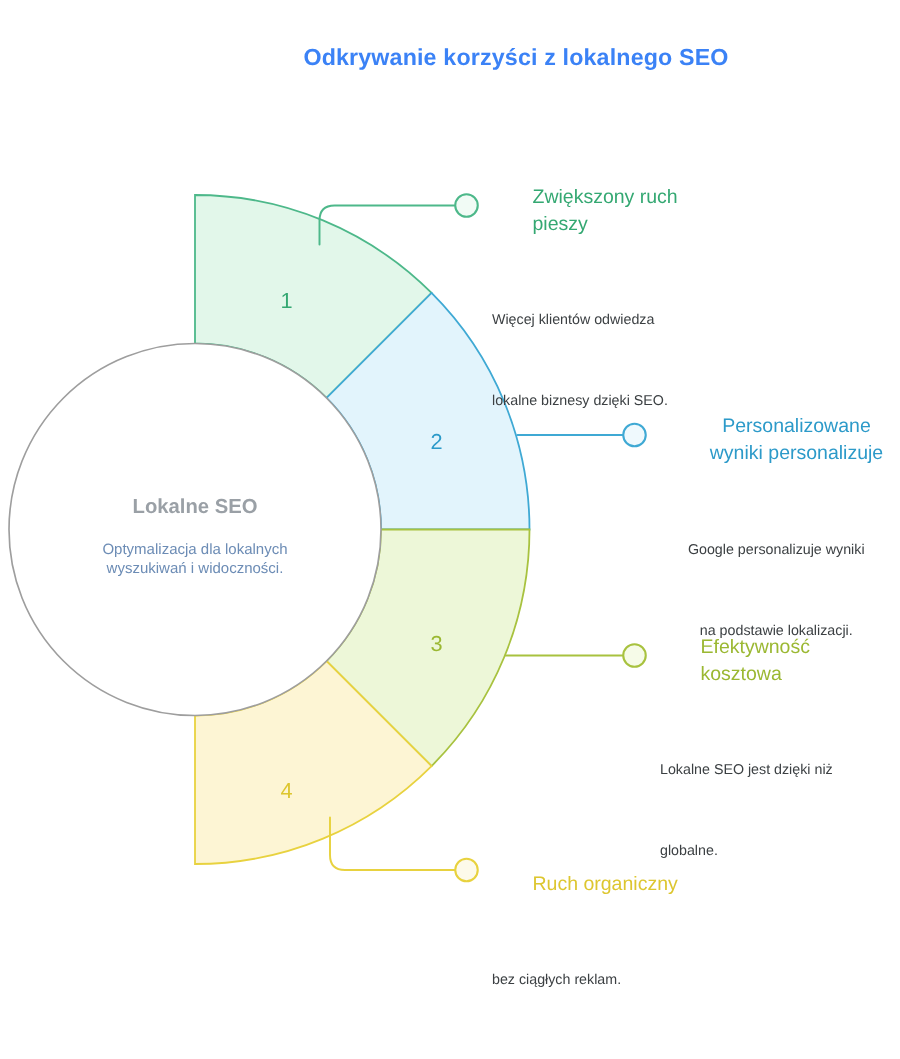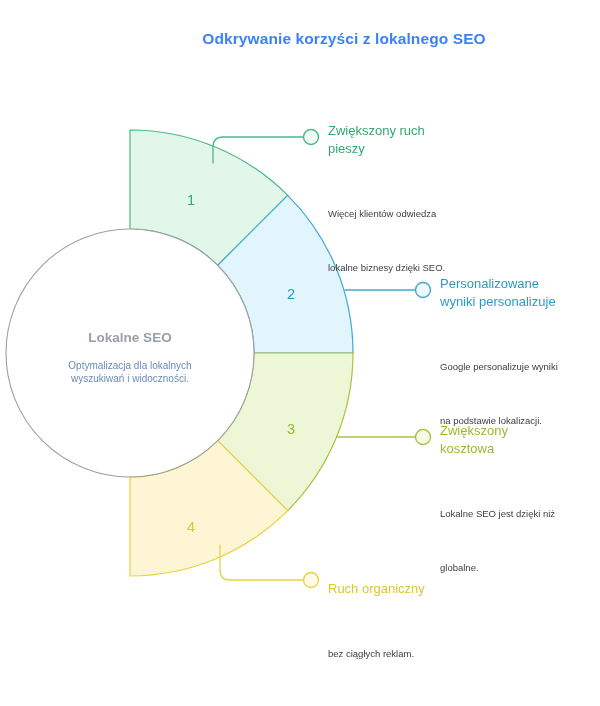--- a/index.html
+++ b/index.html
@@ -59,21 +59,21 @@
     margin: 0;
   }
   .callout-desc {
     font-size: 9.5px;
     line-height: 13.5px;
     color: #3c4043;
     margin: 0;
     padding-top: 9px;
   }
   .callout-desc span { display: block; margin-top: 40px; }
-  .callout-heading span { display: block; }
+  .callout-heading span { display: block; margin-left: 27px; }
 </style>
 </head>
 <body>
 
 <div id="infographic-root">
 
   <div id="chart-title">Odkrywanie korzyści z lokalnego SEO</div>
 
   <svg id="donut-svg" width="600" height="706" viewBox="0 0 600 706">
 
@@ -113,34 +113,34 @@
     <div class="callout-heading" style="color:#34a872;">
       <span>Zwiększony ruch</span>
       <span>pieszy</span>
     </div>
     <div class="callout-desc">
       <span>Więcej klientów odwiedza</span>
       <span>lokalne biznesy dzięki SEO.</span>
     </div>
   </div>
 
-  <div class="callout" style="left:440px; top:275px; width:155px;">
+  <div class="callout" style="left:440px; top:275px; width:155px;text-align:center;">
     <div class="callout-heading" style="color:#2c9ac9;">
       <span>Personalizowane</span>
       <span>wyniki personalizuje</span>
     </div>
     <div class="callout-desc">
       <span>Google personalizuje wyniki</span>
       <span>na podstawie lokalizacji.</span>
     </div>
   </div>
 
   <div class="callout" style="left:440px; top:422px; width:155px;">
     <div class="callout-heading" style="color:#9bb832;">
-      <span>Zwiększony</span>
+      <span>Efektywność</span>
       <span>kosztowa</span>
     </div>
     <div class="callout-desc">
       <span>Lokalne SEO jest dzięki niż</span>
       <span>globalne.</span>
     </div>
   </div>
 
   <div class="callout" style="left:328px; top:580px; width:190px;">
     <div class="callout-heading" style="color:#ddc62f;">

